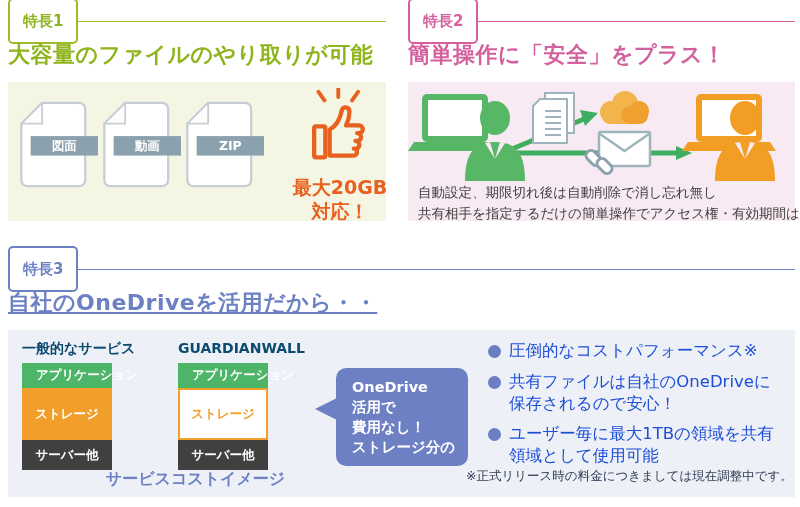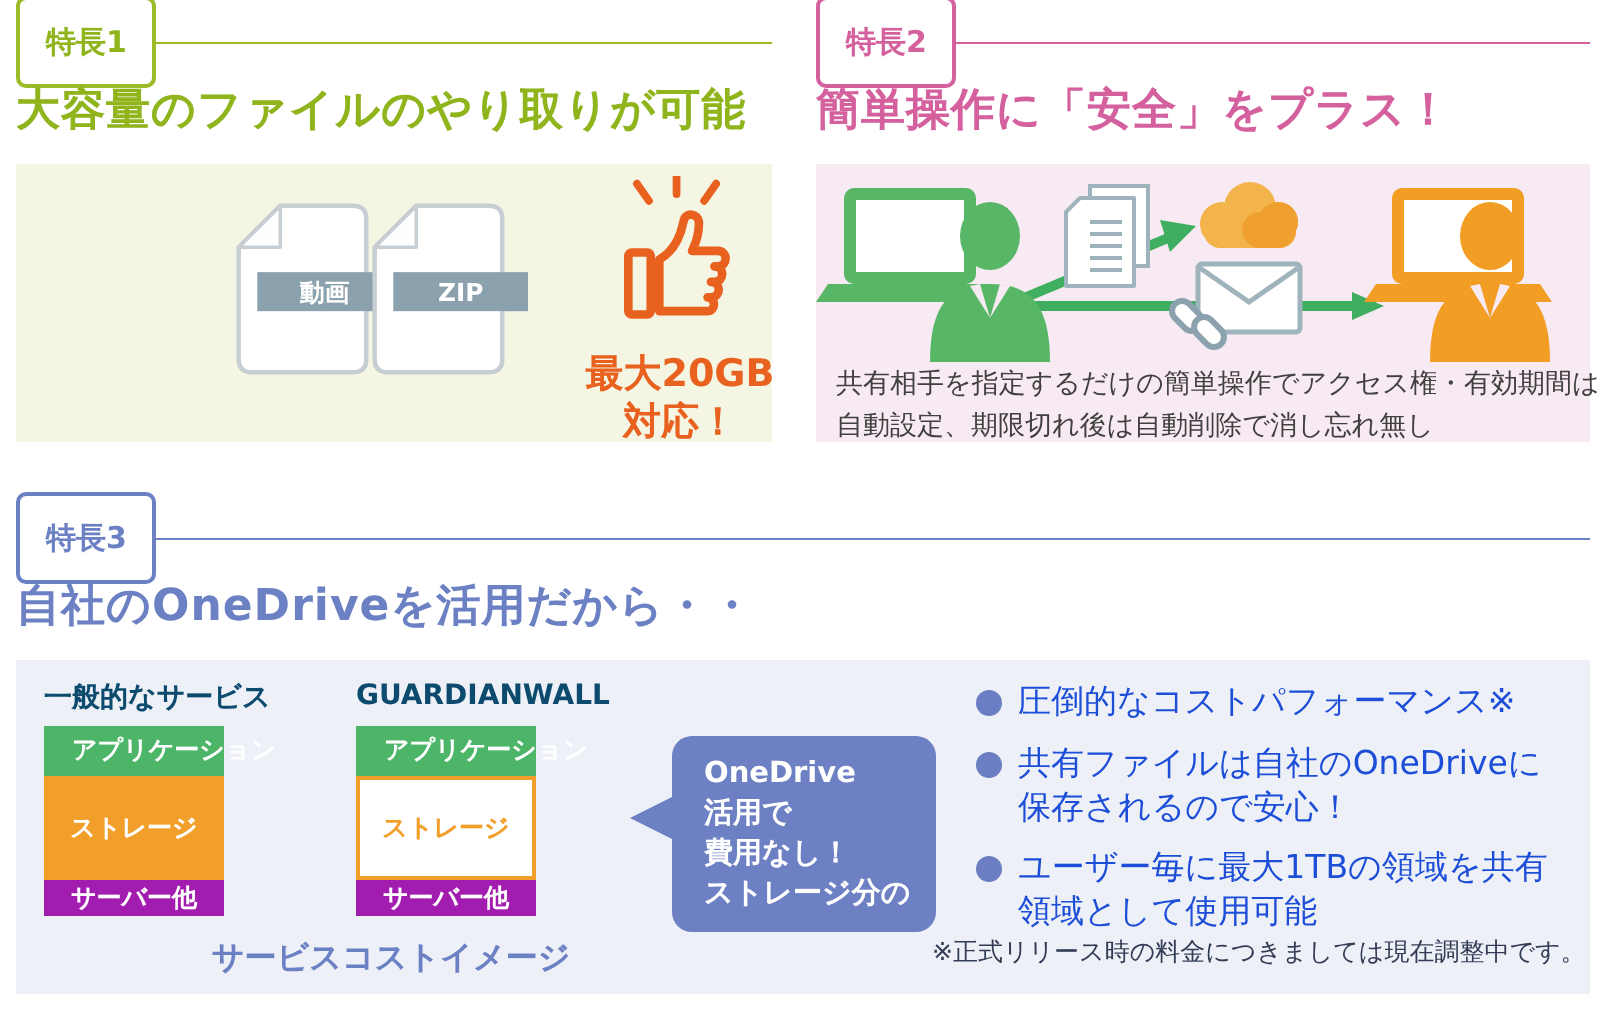--- a/index.html
+++ b/index.html
@@ -18,21 +18,21 @@
   .t1 .ftitle{color:#8fb41c;}
   .t1 .panel{background:#f5f5e4;height:139px;}
   
   .t2 .badge{border-color:#d4619e;color:#d4619e;}
   .t2 .hline{background:#d4619e;}
   .t2 .ftitle{color:#d4619e;}
   .t2 .panel{background:#f8eaf2;height:139px;}
   
   .t3 .badge{border-color:#6c80c4;color:#6c80c4;}
   .t3 .hline{background:#6c80c4;}
-  .t3 .ftitle{color:#6c80c4;}
+  .t3 .ftitle{color:#6c80c4;text-decoration:underline;}
   .t3 .panel{background:#edf0f7;height:167px;}
 
   
   .file-icon{position:absolute;top:14px;}
   .file-icon svg{display:block;overflow:visible;}
   .file-band-text{font-size:14px;font-weight:bold;fill:#fff;font-family:"DejaVu Sans",sans-serif;}
   .thumb-wrap{position:absolute;left:282px;top:6px;width:100px;text-align:center;}
   .thumb-caption{margin-top:4px;color:#e8611e;font-size:19px;font-weight:bold;line-height:1.25;white-space:nowrap;}
 
   
@@ -42,21 +42,21 @@
 
   
   .chart-col{position:absolute;top:10px;width:90px;}
   .chart-col .col-header{font-size:14px;font-weight:bold;color:#0c4a6e;text-align:center;
                          white-space:nowrap;height:23px;}
   .band{width:90px;box-sizing:border-box;display:flex;align-items:center;justify-content:center;
         font-size:12.5px;font-weight:bold;color:#fff;white-space:nowrap;}
   .band-app{height:25px;background:#4db567;padding-left:40px;}
   .band-storage{height:52px;background:#f29e2a;}
   .band-storage-free{height:52px;background:#fff;border:2px solid #f29e2a;color:#f29e2a;}
-  .band-server{height:18px;background:#a21caf;}
+  .band-server{height:30px;background:#404040;}
   .chart-caption{position:absolute;left:0;top:139px;width:285px;text-align:center;
                  color:#6c80c4;font-size:16px;font-weight:bold;white-space:nowrap;padding-left:45px;}
   .bubble{position:absolute;left:328px;top:38px;width:132px;box-sizing:border-box;
           background:#6e80c4;border-radius:10px;color:#fff;font-size:14.5px;font-weight:bold;
           line-height:1.38;padding:9px 8px 9px 16px;}
   .bubble-tail{position:absolute;left:-21px;top:30px;width:0;height:0;
                border-style:solid;border-color:transparent #6e80c4 transparent transparent;
                border-width:11px 22px 11px 0;}
   .benefits{position:absolute;left:480px;top:10px;width:305px;}
   .benefit{display:flex;margin-bottom:9px;}
@@ -71,21 +71,29 @@
 <div id="stage">
 
   <section class="feature t1" style="left:8px;top:8px;width:378px;">
     <div class="badge-row">
       <span class="badge">特長1</span>
       <span class="hline"></span>
     </div>
     <h2 class="ftitle">大容量のファイルのやり取りが可能</h2>
     <div class="panel">
 
-      <div class="file-icon" style="left:110px;">
+      <div class="file-icon" style="left:12px;">
+        <svg width="78" height="97" viewBox="0 0 88 97">
+          <path d="M25 1.5 H66 Q73.5 1.5 73.5 9 V88 Q73.5 95.5 66 95.5 H9 Q1.5 95.5 1.5 88 V25 Z" fill="#fff" stroke="#c6ced4" stroke-width="2.5" stroke-linejoin="round"></path>
+          <path d="M25 1.5 L1.5 25 L25 25 Z" fill="#fdfdfd" stroke="#c6ced4" stroke-width="2" stroke-linejoin="round"></path>
+          <rect x="12" y="39" width="76" height="22" fill="#8ba1ad"></rect>
+          <text class="file-band-text" x="50" y="55" text-anchor="middle">図面</text>
+        </svg>
+      </div>
+      <div class="file-icon" style="left:95px;">
         <svg width="78" height="97" viewBox="0 0 88 97">
           <path d="M25 1.5 H66 Q73.5 1.5 73.5 9 V88 Q73.5 95.5 66 95.5 H9 Q1.5 95.5 1.5 88 V25 Z" fill="#fff" stroke="#c6ced4" stroke-width="2.5" stroke-linejoin="round"></path>
           <path d="M25 1.5 L1.5 25 L25 25 Z" fill="#fdfdfd" stroke="#c6ced4" stroke-width="2" stroke-linejoin="round"></path>
           <rect x="12" y="39" width="76" height="22" fill="#8ba1ad"></rect>
           <text class="file-band-text" x="50" y="55" text-anchor="middle">動画</text>
         </svg>
       </div>
       <div class="file-icon" style="left:178px;">
         <svg width="78" height="97" viewBox="0 0 88 97">
           <path d="M25 1.5 H66 Q73.5 1.5 73.5 9 V88 Q73.5 95.5 66 95.5 H9 Q1.5 95.5 1.5 88 V25 Z" fill="#fff" stroke="#c6ced4" stroke-width="2.5" stroke-linejoin="round"></path>
@@ -175,22 +183,22 @@
 
         <g>
           <ellipse cx="337" cy="29" rx="15" ry="17" fill="#f29d23"></ellipse>
           <path d="M307 92 C307 63 317 53 337 53 C357 53 367 63 367 92 Z" fill="#f29d23"></path>
           <path d="M327 54 L337 70 L332 53 Z" fill="#f8eaf2"></path>
           <path d="M347 54 L337 70 L342 53 Z" fill="#f8eaf2"></path>
         </g>
       </svg>
 
       <div class="f2-caption">
+        <div>自動設定、期限切れ後は自動削除で消し忘れ無し</div>
         <div>共有相手を指定するだけの簡単操作でアクセス権・有効期間は</div>
-        <div>自動設定、期限切れ後は自動削除で消し忘れ無し</div>
       </div>
 
     </div>
   </section>
 
   <section class="feature t3" style="left:8px;top:256px;width:787px;">
     <div class="badge-row">
       <span class="badge">特長3</span>
       <span class="hline"></span>
     </div>

